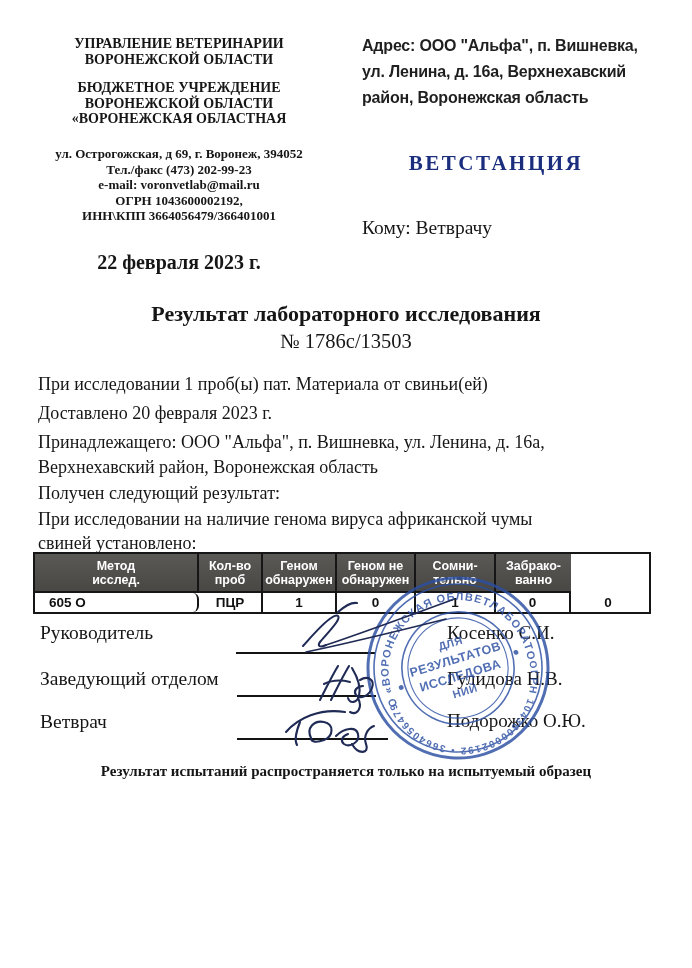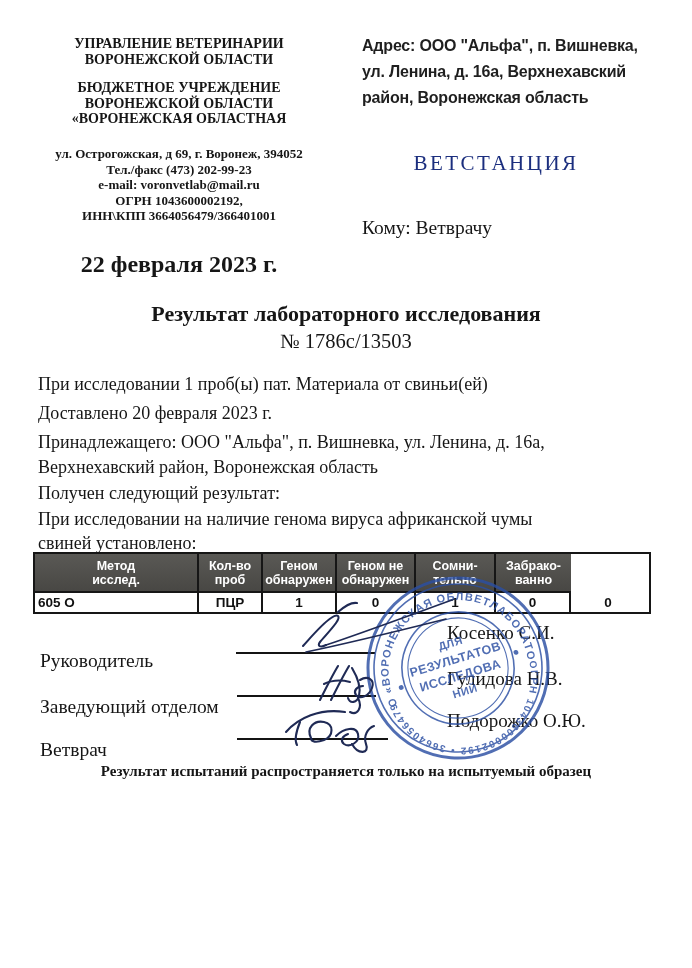--- a/index.html
+++ b/index.html
@@ -9,28 +9,28 @@
   }
   .abs{position:absolute;}
   .nowrap{white-space:nowrap;}
 
   
   .org-block{left:38px;width:282px;text-align:center;font-weight:bold;}
   .org-authority{top:36px;font-size:14px;line-height:16px;}
   .org-institution{top:72px;font-size:14px;line-height:15.5px;margin-top:8px;}
   .org-contacts{top:146px;font-size:13px;line-height:15.5px;}
   .doc-date{left:38px;width:282px;top:251px;text-align:center;
-            font-size:24px;font-weight:bold;}
+            font-size:20px;font-weight:bold;}
 
   
   .addr-block{left:362px;top:33px;width:320px;
     font-family:"Liberation Sans",sans-serif;font-size:16px;font-weight:700;
     letter-spacing:-0.2px;line-height:26px;color:#1f1f1f;}
   .vetstation{left:368px;top:151px;width:256px;text-align:center;
-    font-size:21px;font-weight:normal;letter-spacing:2.5px;color:#1b2e7e;}
+    font-size:21px;font-weight:bold;letter-spacing:2.5px;color:#1b2e7e;}
   .komu{left:362px;top:217px;font-size:19.5px;}
 
   
   .title-1{left:0;right:0;top:301px;text-align:center;font-size:22px;font-weight:bold;}
   .title-2{left:0;right:0;top:330px;text-align:center;font-size:20.5px;font-weight:normal;}
 
   
   .bline{left:38px;font-size:18px;white-space:nowrap;}
 
   
@@ -38,24 +38,24 @@
     font-family:"Liberation Sans",sans-serif;}
   .thead,.trow{display:grid;grid-template-columns:164px 64px 74px 79px 80px 75px 74px;}
   .th{background:linear-gradient(#5a5955,#484744);color:#fff;font-weight:bold;
     font-size:12.5px;line-height:14px;text-align:center;white-space:pre-line;
     display:flex;align-items:center;justify-content:center;height:37px;
     border-right:2px solid #161616;border-bottom:2px solid #161616;}
   .th:last-child{border-right:none;}
   .td{height:19px;font-size:13.5px;font-weight:bold;display:flex;align-items:center;
     justify-content:center;border-right:2px solid #161616;color:#111;}
   .td:last-child{border-right:none;}
-  .td.left{justify-content:flex-start;padding-left:3px;}
+  .td.left{justify-content:flex-start;padding-left:14px;border-radius:6px;}
 
   
-  .sig-role{left:40px;font-size:19.5px;white-space:nowrap;margin-top:28px;}
+  .sig-role{left:40px;font-size:19.5px;white-space:nowrap;}
   .sig-name{left:447px;font-size:19px;white-space:nowrap;}
   .sig-line{border-top:2px solid #141414;height:0;}
 
   .doc-footer{left:0;right:0;top:763px;text-align:center;
     font-size:15px;font-weight:bold;}
 
   
   .stamp-svg{left:338px;top:548px;z-index:5;pointer-events:none;opacity:0.82;}
   .ink-svg{left:0;top:0;z-index:6;pointer-events:none;}
   .stamp-ring-text{font-family:"Liberation Sans",sans-serif;font-weight:bold;}

